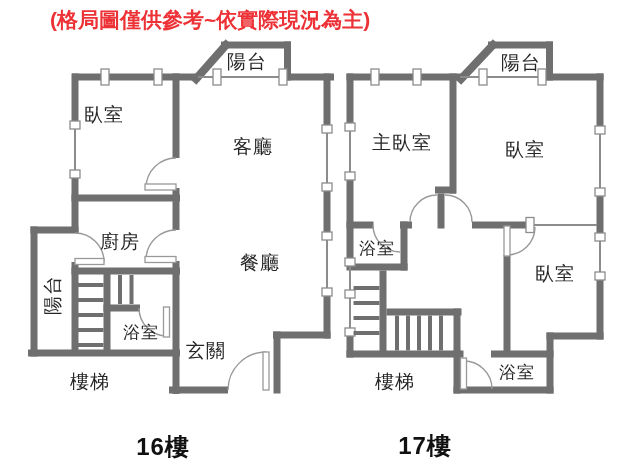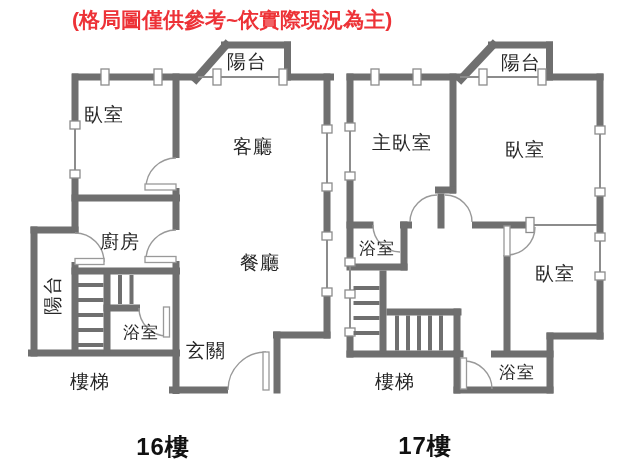--- a/index.html
+++ b/index.html
@@ -1,20 +1,20 @@
 <!DOCTYPE html>
 <html style="--wall: #6f6f6f; --window: #8c8c8c; --door_arc: #999999; --label: #262626; --floor_caption: #111111; --disclaimer: #ed3237;"><head>
 <meta charset="utf-8">
 <style>
   html,body{margin:0;padding:0;background:#fff;}
   body{width:640px;height:469px;position:relative;overflow:hidden;
        font-family:"Liberation Sans",sans-serif;}
   #disclaimer{position:absolute;left:50px;top:6px;width:560px;
       font:bold 21px "Liberation Sans",sans-serif;color:var(--disclaimer);
-      letter-spacing:0px;white-space:nowrap;margin-left:22px;}
+      letter-spacing:0px;white-space:nowrap;}
   svg{position:absolute;left:0;top:0;}
   .wall{fill:var(--wall);}
   .wallstroke{stroke:var(--wall);stroke-width:8;stroke-linecap:square;fill:none;}
   .wline{stroke:var(--window);stroke-width:2;fill:none;}
   .wcap{fill:#ffffff;stroke:var(--window);stroke-width:1.3;}
   .arc{fill:none;stroke:var(--door_arc);stroke-width:1.4;}
   .panel{fill:#ffffff;stroke:var(--door_arc);stroke-width:1.3;}
   .rung{stroke:var(--wall);stroke-width:4;fill:none;}
   text{text-anchor:middle;dominant-baseline:central;}
   .lbl{font:19px "Liberation Sans",sans-serif;fill:var(--label);letter-spacing:1px;}

